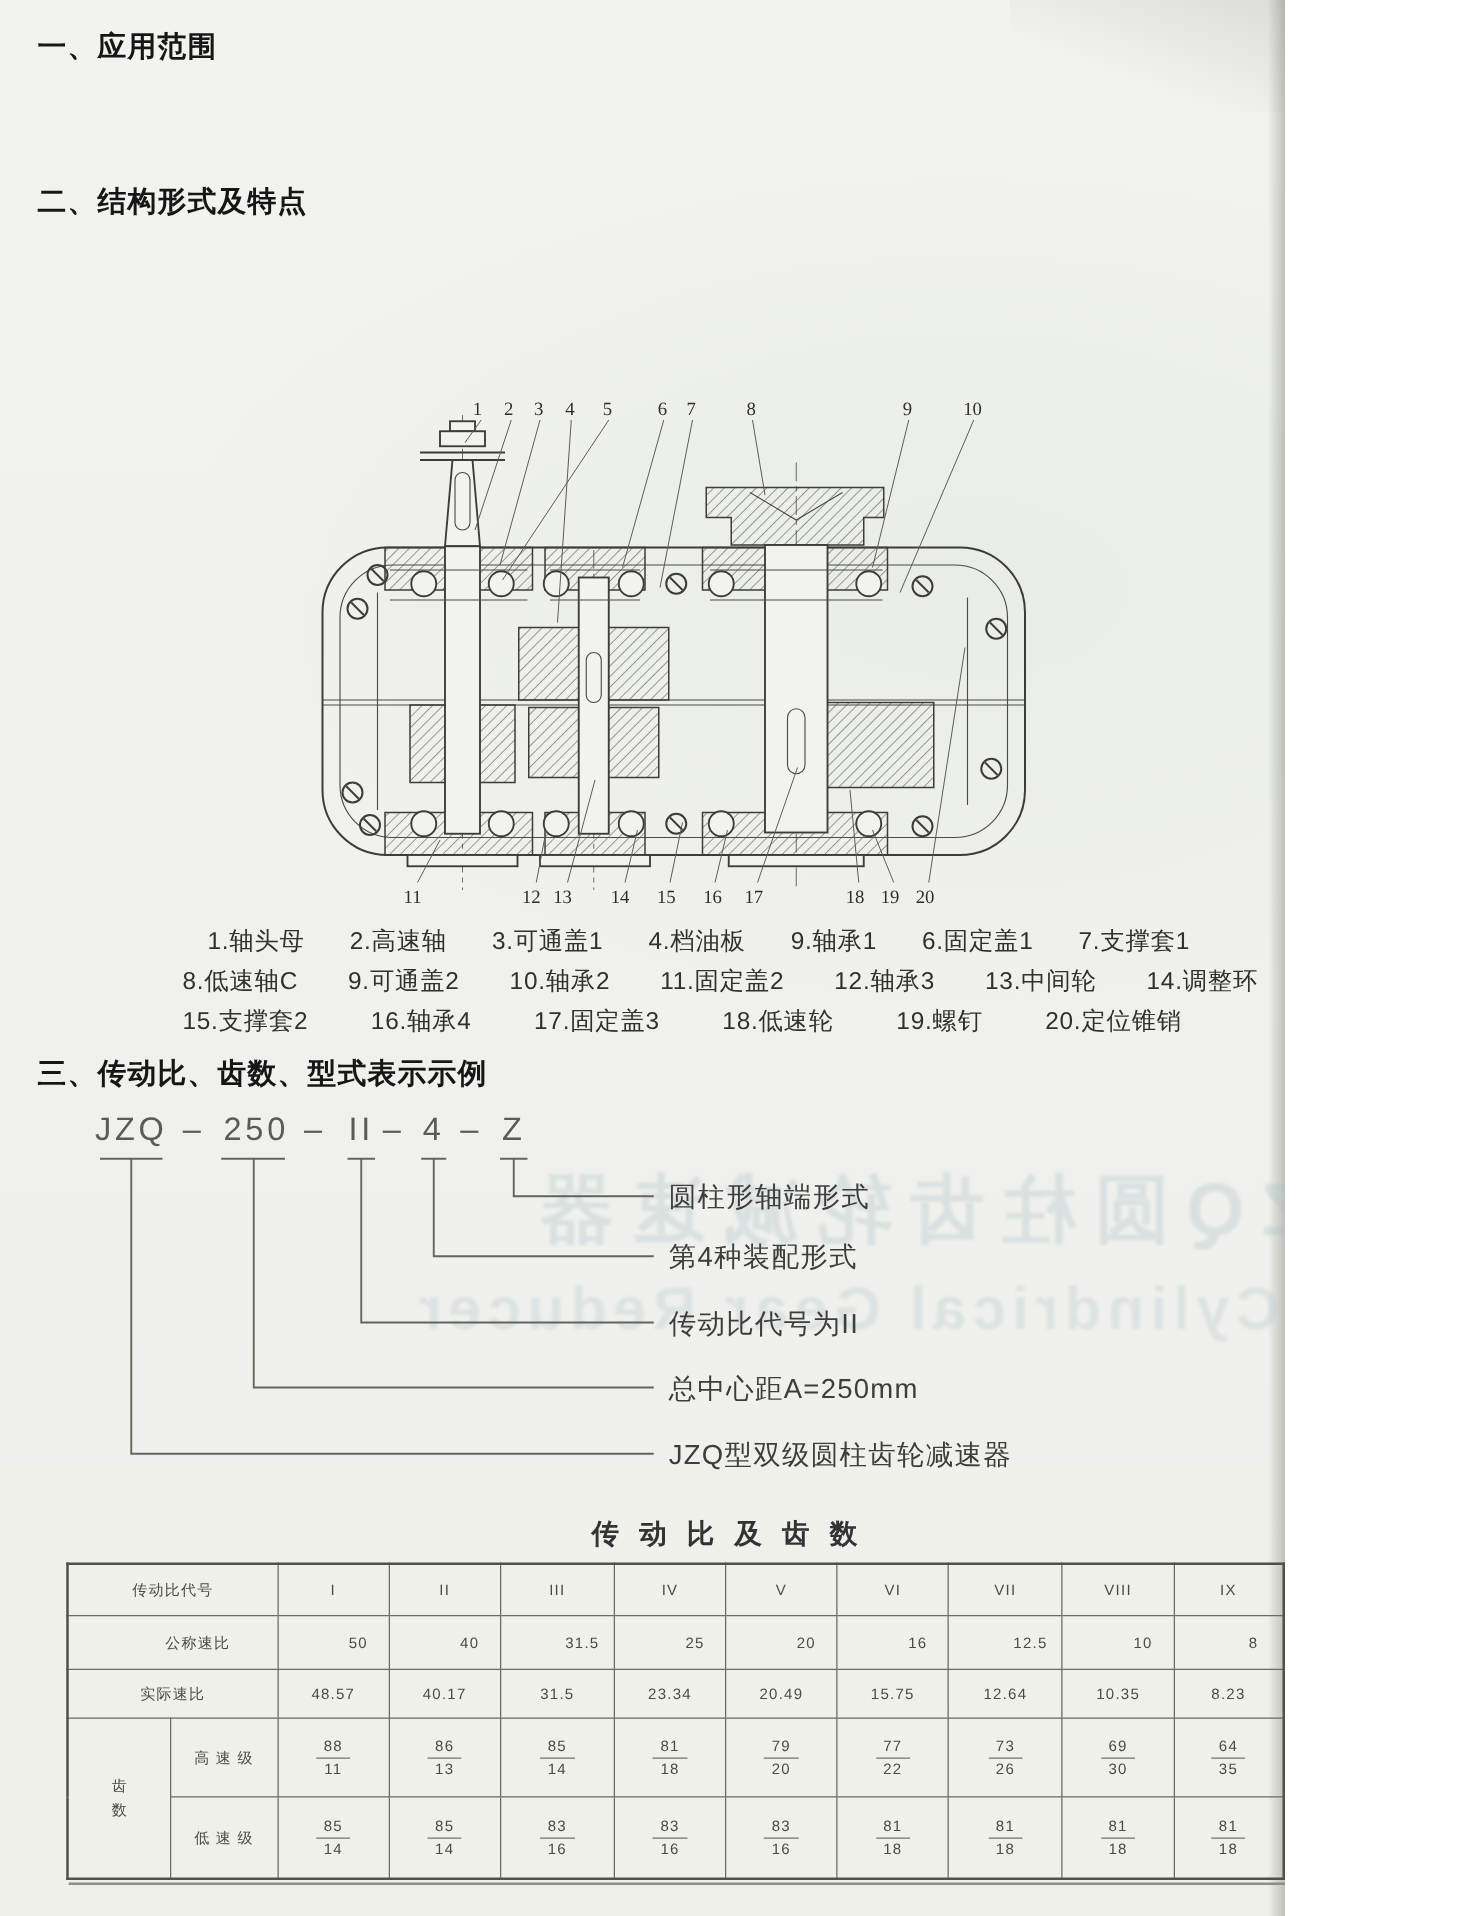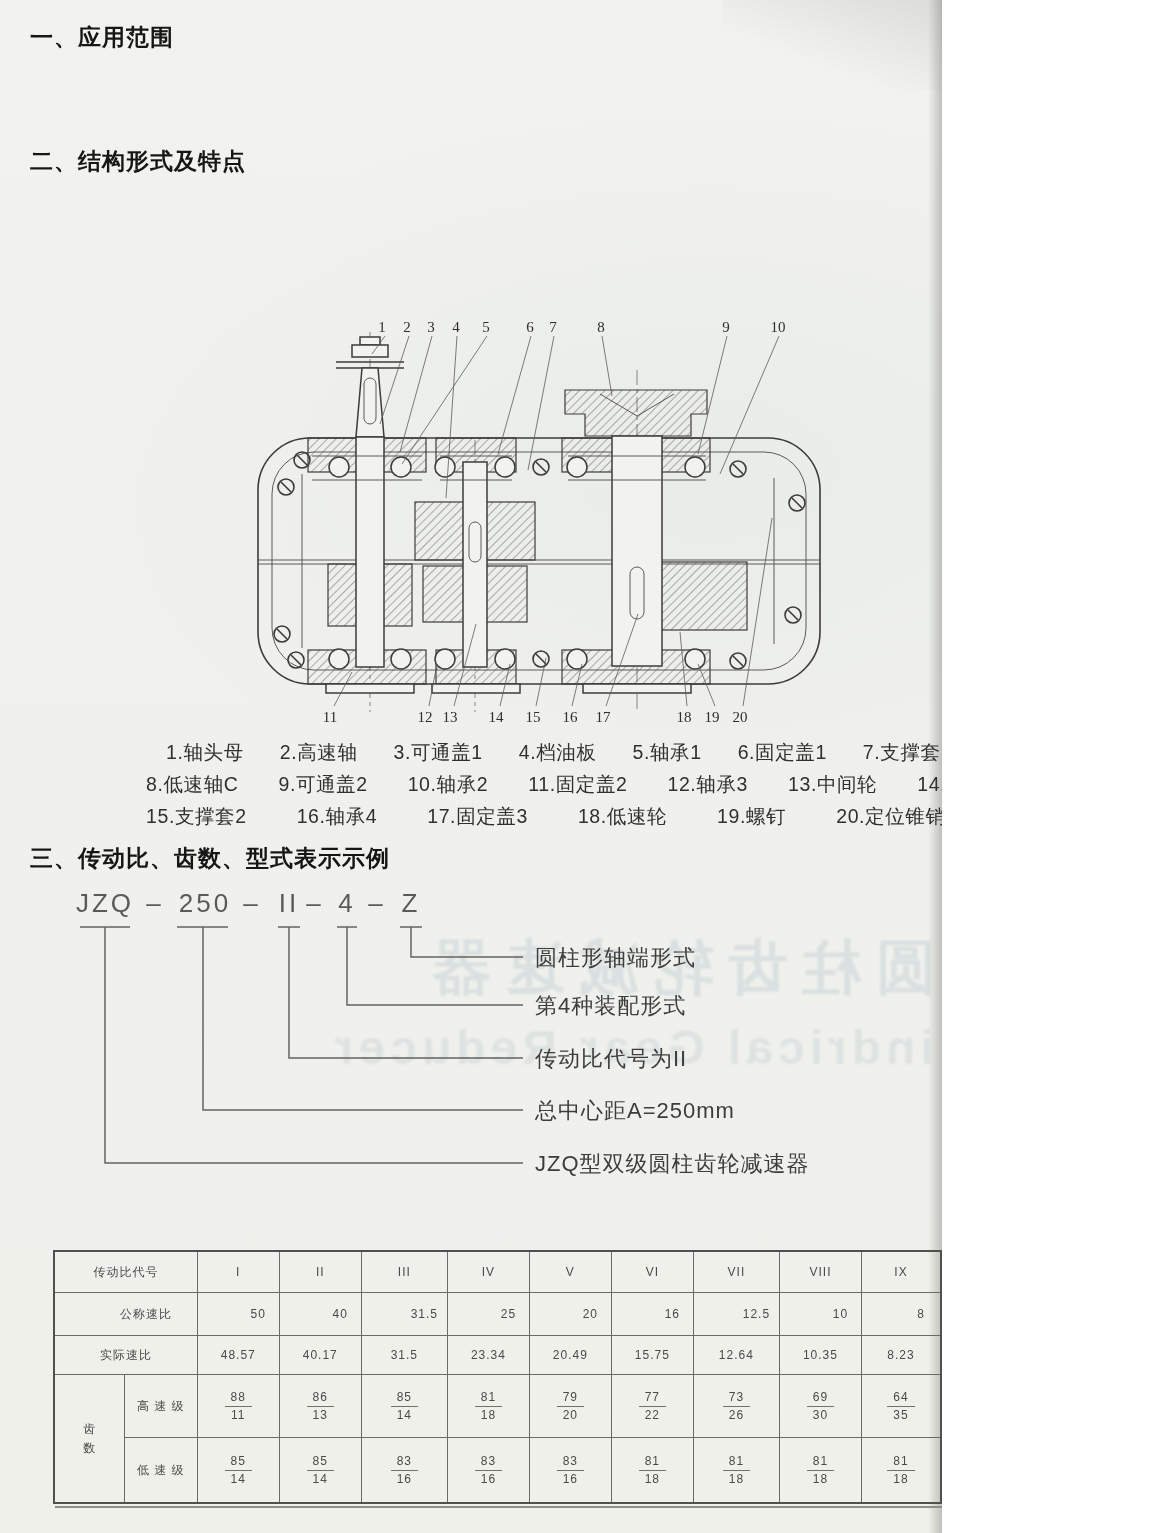--- a/index.html
+++ b/index.html
@@ -1,18 +1,18 @@
 <!DOCTYPE html>
 <html><head>
 <meta charset="utf-8">
 <style>
   html,body{margin:0;padding:0;}
   body{width:1173px;height:1533px;overflow:hidden;
        font-family:"Liberation Sans","DejaVu Sans",sans-serif;}
-  .page{position:relative;width:942px;height:1533px;overflow:hidden;
+  .page{position:relative;width:1028px;height:1533px;overflow:hidden;
         background:#f1f2ee;
         background-image:
           radial-gradient(ellipse 900px 500px at 75% 30%, rgba(210,218,220,0.25), rgba(0,0,0,0) 70%),
           linear-gradient(180deg,#f2f3ef 0%,#f0f1ed 50%,#eff0ea 100%);
         color:#2b2b2b;}
   .edge-right{position:absolute;top:0;right:0;width:14px;height:100%;
         background:linear-gradient(to right, rgba(0,0,0,0), rgba(130,132,126,0.45));}
   .edge-corner{position:absolute;top:0;right:0;width:220px;height:90px;
         background:linear-gradient(200deg, rgba(150,152,148,0.25), rgba(0,0,0,0) 65%);}
   h2.sec{position:absolute;margin:0;font-size:23px;font-weight:bold;color:#161616;
@@ -253,21 +253,21 @@
       <text class="callout" x="462" y="410" text-anchor="middle">19</text>
       <text class="callout" x="490" y="410" text-anchor="middle">20</text>
     </g>
   </svg>
 
   <div class="parts-line pl1">
     <span>1.轴头母</span>
     <span>2.高速轴</span>
     <span>3.可通盖1</span>
     <span>4.档油板</span>
-    <span>5.轴承1</span>
+    <span>9.轴承1</span>
     <span>6.固定盖1</span>
     <span>7.支撑套1</span>
   </div>
   <div class="parts-line pl2">
     <span>8.低速轴C</span>
     <span>9.可通盖2</span>
     <span>10.轴承2</span>
     <span>11.固定盖2</span>
     <span>12.轴承3</span>
     <span>13.中间轮</span>
@@ -313,20 +313,21 @@
     </g>
     <g>
       <text class="deslabel" x="475" y="80">圆柱形轴端形式</text>
       <text class="deslabel" x="475" y="128">第4种装配形式</text>
       <text class="deslabel" x="475" y="181">传动比代号为II</text>
       <text class="deslabel" x="475" y="233">总中心距A=250mm</text>
       <text class="deslabel" x="475" y="286">JZQ型双级圆柱齿轮减速器</text>
     </g>
   </svg>
 
+  <div class="tbl-title">传 动 比 及 齿 数</div>
 
   <table class="ratio">
     <colgroup>
       <col style="width:94px">
         <col style="width:98px">
       <col style="width:96px">
         <col style="width:96px">
         <col style="width:96px">
       <col style="width:96px">
         <col style="width:96px">

